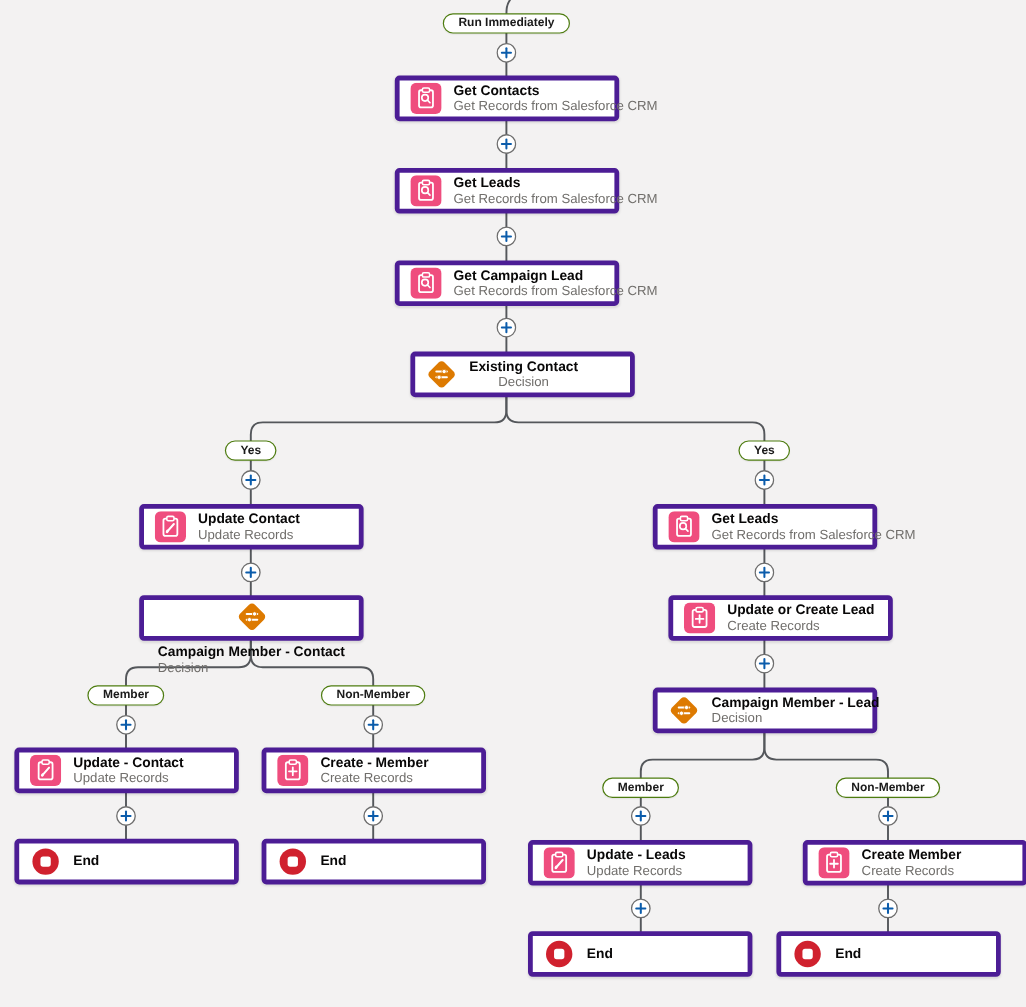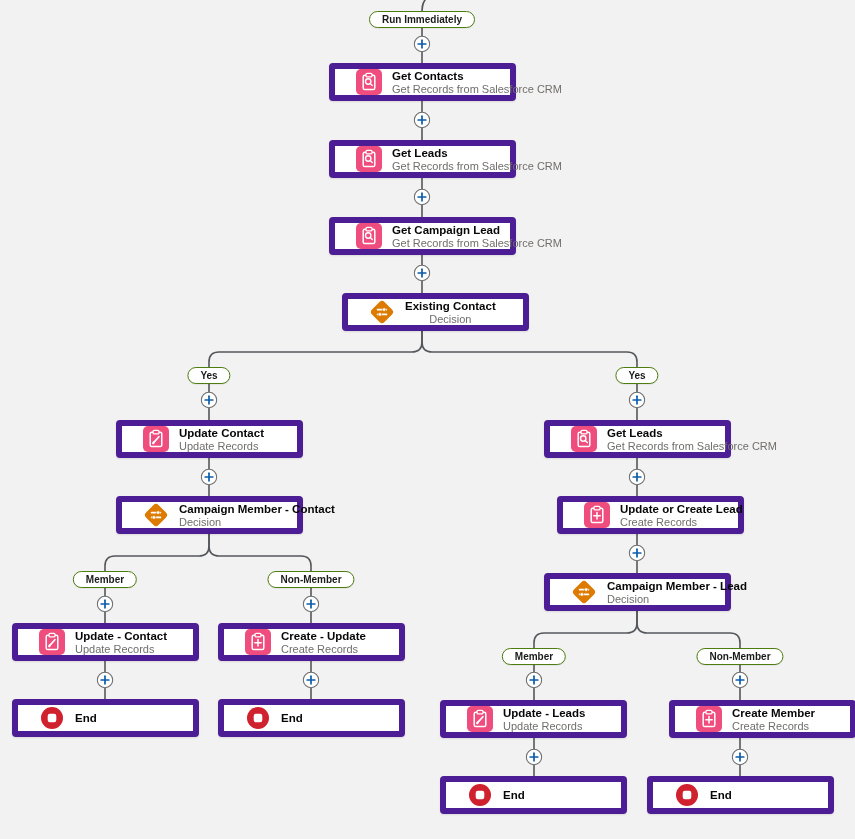--- a/index.html
+++ b/index.html
@@ -2,23 +2,23 @@
 <html><head>
 <meta charset="utf-8">
 <style>
   * { margin:0; padding:0; box-sizing:border-box; }
   html,body { width:855px; height:839px; }
   body { font-family:"Liberation Sans", sans-serif; background:#f3f2f2; }
   .canvas { position:relative; width:855px; height:839px; background:#f3f2f2; overflow:hidden; }
   .connectors { position:absolute; left:0; top:0; }
   .card {
     position:absolute; width:187px; height:38px; background:#fff;
-    border:6px solid #4c1d95; border-radius:4px;
+    border:4px solid #4c1d95; border-radius:4px;
     box-shadow:0 1px 2px rgba(0,0,0,.10);
-    display:flex; align-items:center; padding:0 20px; gap:9px; cursor:pointer;
+    display:flex; align-items:center; padding:0 8px; gap:9px; cursor:pointer;
   }
   .icon-wrap { width:28px; height:28px; display:flex; align-items:center; justify-content:center; flex:0 0 auto; }
   .txt { display:flex; flex-direction:column; justify-content:center; min-width:0; }
   .title { font-size:11.5px; font-weight:bold; color:#080707; line-height:14px; white-space:nowrap; }
   .sub { font-size:11px; color:#706e6b; line-height:13px; white-space:nowrap; }
   .pill {
     position:absolute; transform:translateX(-50%);
     background:#fff; border:1px solid #4d7c0f; border-radius:999px;
     font-size:10px; font-weight:bold; color:#1a1a1a;
     padding:2px 12px; line-height:11px; white-space:nowrap; cursor:pointer;
@@ -181,21 +181,21 @@
     <span class="txt">
         <span class="title">Update Contact</span>
         <span class="sub">Update Records</span>
       </span>
   </div>
   <button class="plus" style="left:209px; top:477px;">
       <svg width="17" height="17">
         <use href="#icon-plus"></use>
       </svg>
     </button>
-  <div class="card" style="left:116px; top:496px;">
+  <div class="card" style="left:116px; top:496px;flex-direction:column;">
     <span class="icon-wrap">
         <svg width="28" height="28">
           <use href="#icon-decision"></use>
         </svg>
       </span>
     <span class="txt">
         <span class="title">Campaign Member - Contact</span>
         <span class="sub">Decision</span>
       </span>
   </div>
@@ -225,21 +225,21 @@
         <span class="sub">Update Records</span>
       </span>
   </div>
   <div class="card" style="left:218px; top:623px;">
     <span class="icon-wrap">
         <svg width="26" height="26">
           <use href="#icon-create"></use>
         </svg>
       </span>
     <span class="txt">
-        <span class="title">Create - Update</span>
+        <span class="title">Create - Member</span>
         <span class="sub">Create Records</span>
       </span>
   </div>
 
   <button class="plus" style="left:105px; top:680px;">
       <svg width="17" height="17">
         <use href="#icon-plus"></use>
       </svg>
     </button>
   <button class="plus" style="left:311px; top:680px;">

